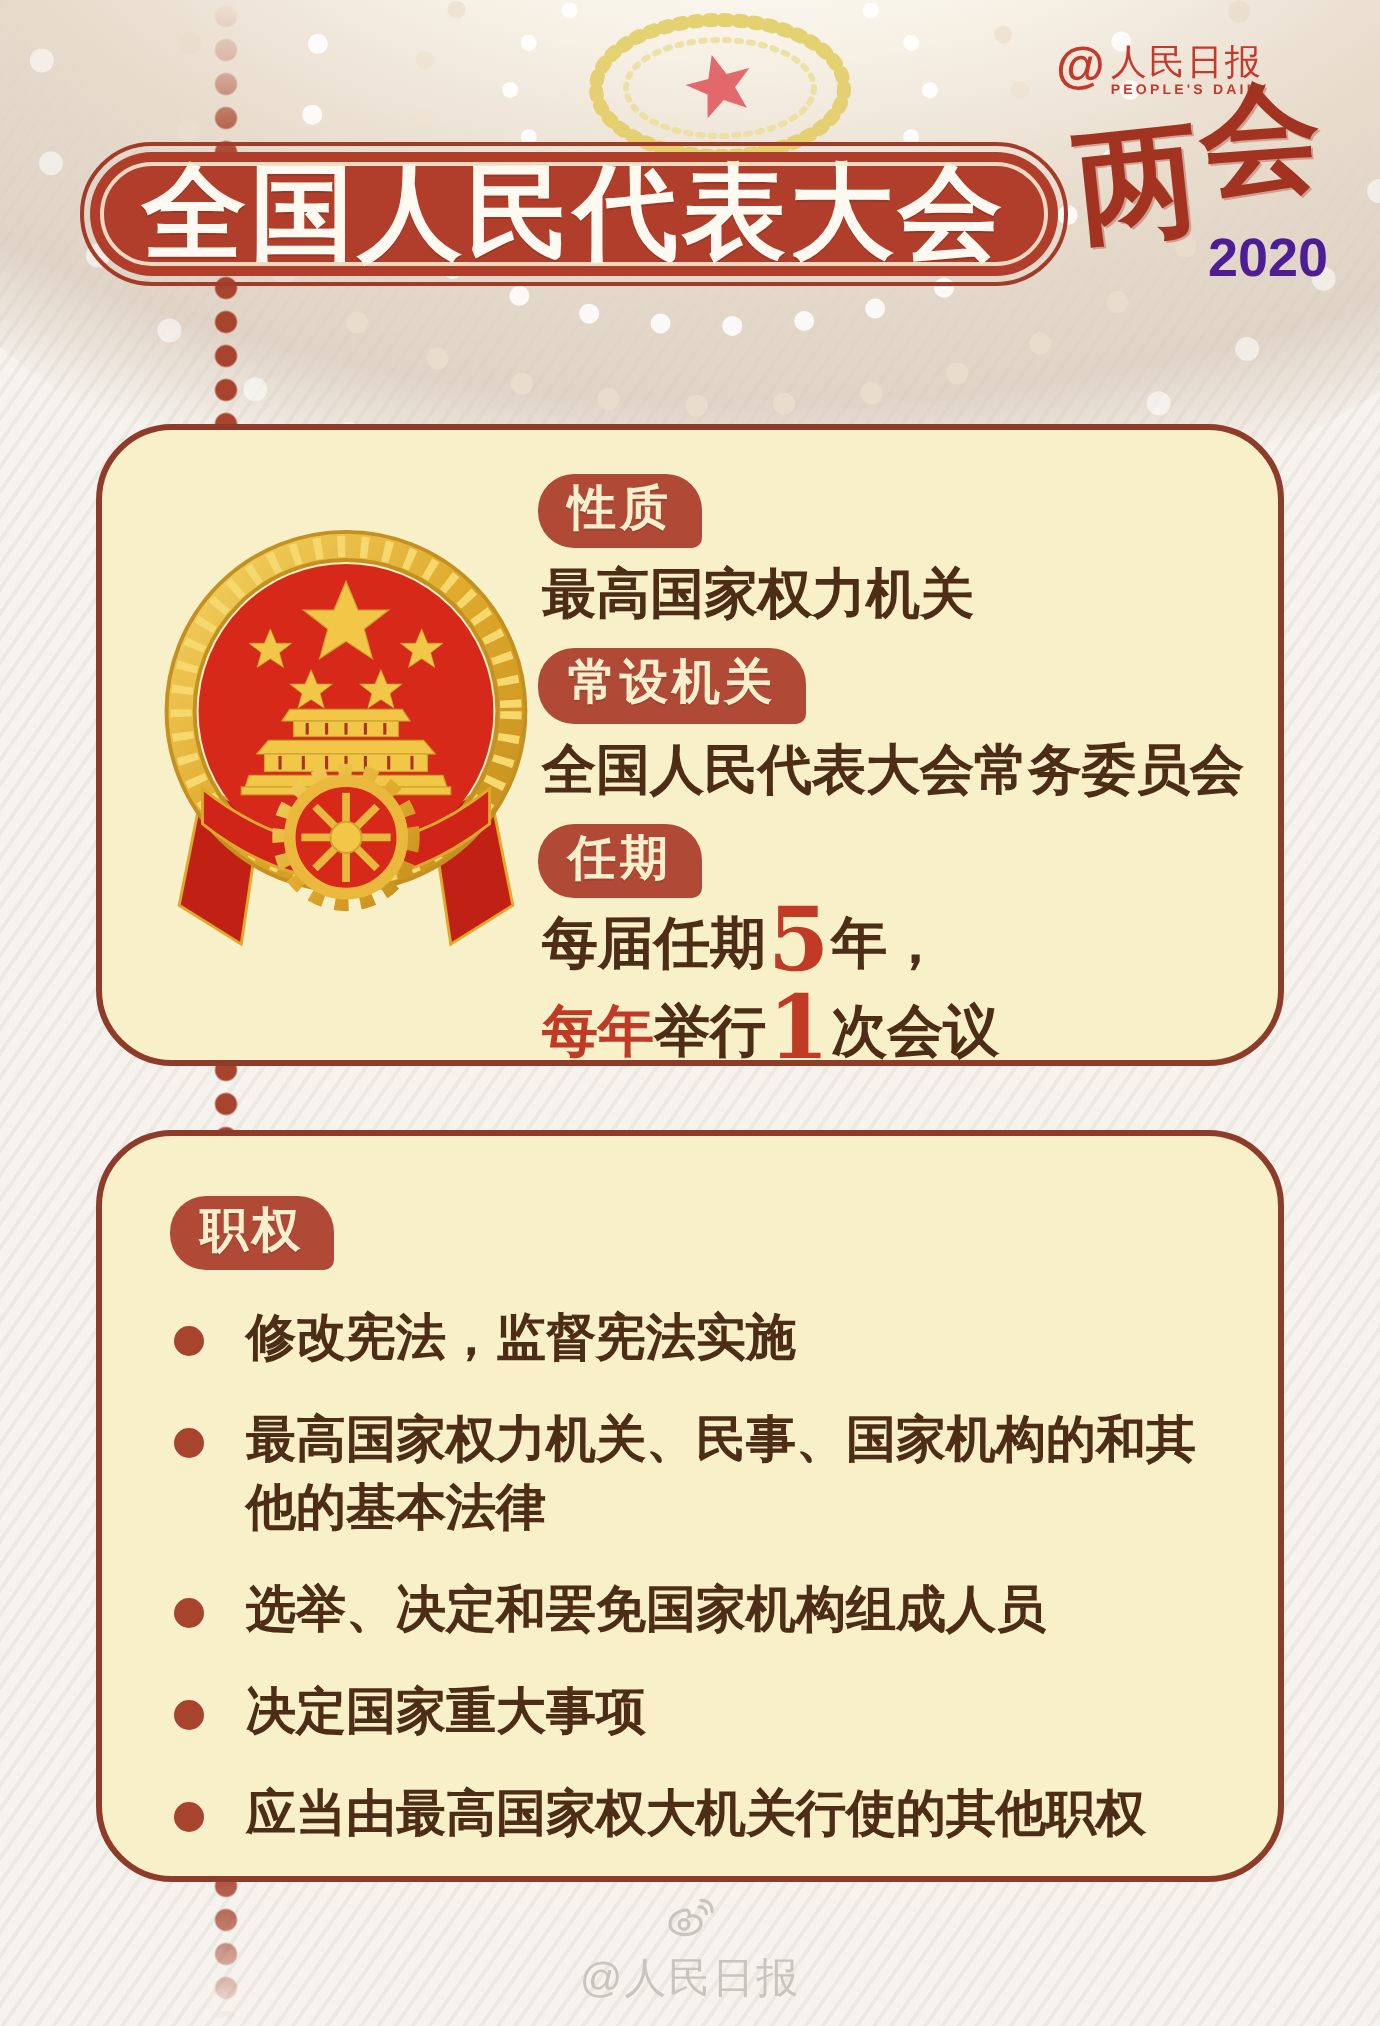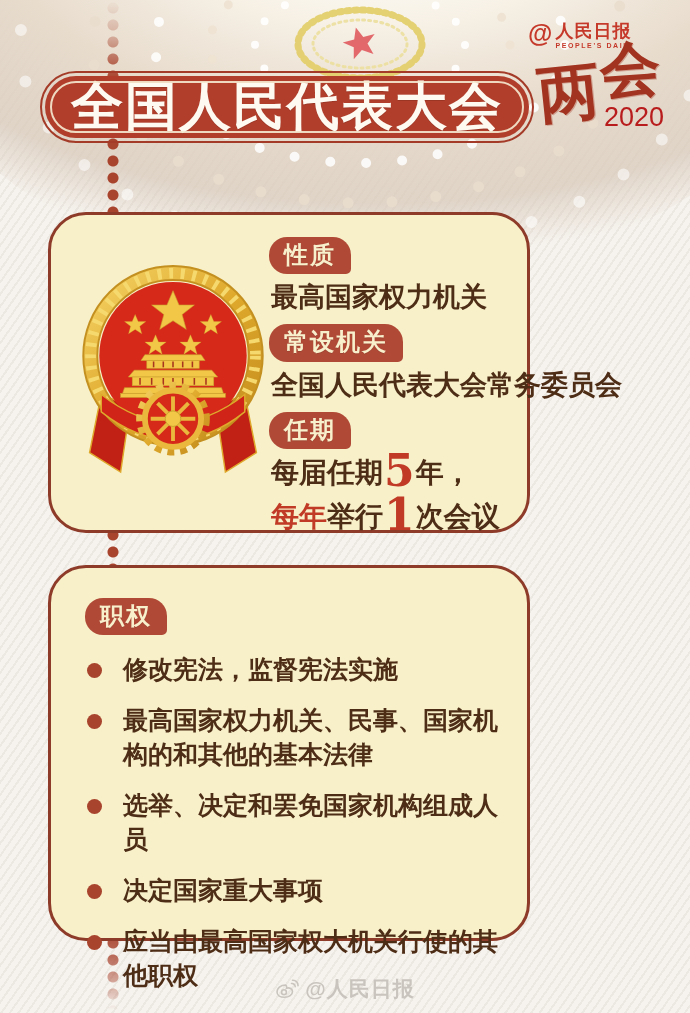--- a/index.html
+++ b/index.html
@@ -50,32 +50,32 @@
     position:absolute;inset:0;display:flex;align-items:center;justify-content:center;
     color:#fefaf2;font-size:52px;font-weight:900;letter-spacing:2px;
     text-shadow:0 1px 0 rgba(0,0,0,.12);white-space:nowrap;
   }
 
   
   .brand{position:absolute;left:516px;top:22px;width:160px;height:130px;z-index:3;color:#c5392b;}
   .brand-row{position:absolute;left:12px;top:0;display:flex;align-items:flex-start;gap:3px;}
   .brand-at{font-size:25px;font-weight:900;line-height:22px;}
   .brand-col{display:flex;flex-direction:column;}
-  .brand-name{font-size:18px;font-weight:700;letter-spacing:1px;line-height:19px;}
+  .brand-name{font-size:18px;font-weight:400;letter-spacing:1px;line-height:19px;}
   .brand-tagline{font-size:7px;font-weight:700;letter-spacing:1.6px;line-height:9px;}
   .lh-char{position:absolute;color:#a23320;font-weight:900;line-height:1;
            text-shadow:1px 1px 0 rgba(162,51,32,.35);}
   .lh-1{left:22px;top:40px;font-size:62px;transform:rotate(-6deg);}
   .lh-2{left:84px;top:18px;font-size:60px;transform:rotate(-4deg);}
-  .lh-year{position:absolute;left:88px;top:82px;color:#b91c1c;font-size:27px;font-weight:400;
+  .lh-year{position:absolute;left:88px;top:94px;color:#4c1d95;font-size:27px;font-weight:700;
            letter-spacing:0;line-height:1;}
 
   
   .card{
-    position:absolute;left:48px;width:482px;box-sizing:border-box;z-index:3;
+    position:absolute;left:48px;width:594px;box-sizing:border-box;z-index:3;
     background:#f7f0c9;border:3px solid #8e3b29;border-radius:38px;
   }
   .card-1{top:212px;height:321px;}
   .card-2{top:565px;height:376px;padding:30px 20px 0 26px;}
 
   .badge{
     display:inline-block;background:#b04a37;color:#f8f0cd;
     font-size:24px;font-weight:800;letter-spacing:2px;
     padding:5px 15px 6px 15px;border-radius:18px 18px 5px 18px;line-height:1.1;
     text-shadow:0 1px 0 rgba(0,0,0,.1);
@@ -104,21 +104,21 @@
   }
   .powers-list li::before{
     content:"";position:absolute;left:10px;top:10px;width:15px;height:15px;
     border-radius:50%;background:#a8432d;
   }
 
   
   .watermark{
     position:absolute;left:0;right:0;bottom:10px;z-index:3;
     display:flex;align-items:center;justify-content:center;gap:6px;
-    color:#c9c5be;font-size:21px;font-weight:700;letter-spacing:1px;
+    color:#c9c5be;font-size:21px;font-weight:400;letter-spacing:1px;flex-direction:column;
   }
 </style>
 </head>
 <body>
 
 <div id="app">
 
   <div class="bg-hatch"></div>
 
   <div class="dome-wrap">

